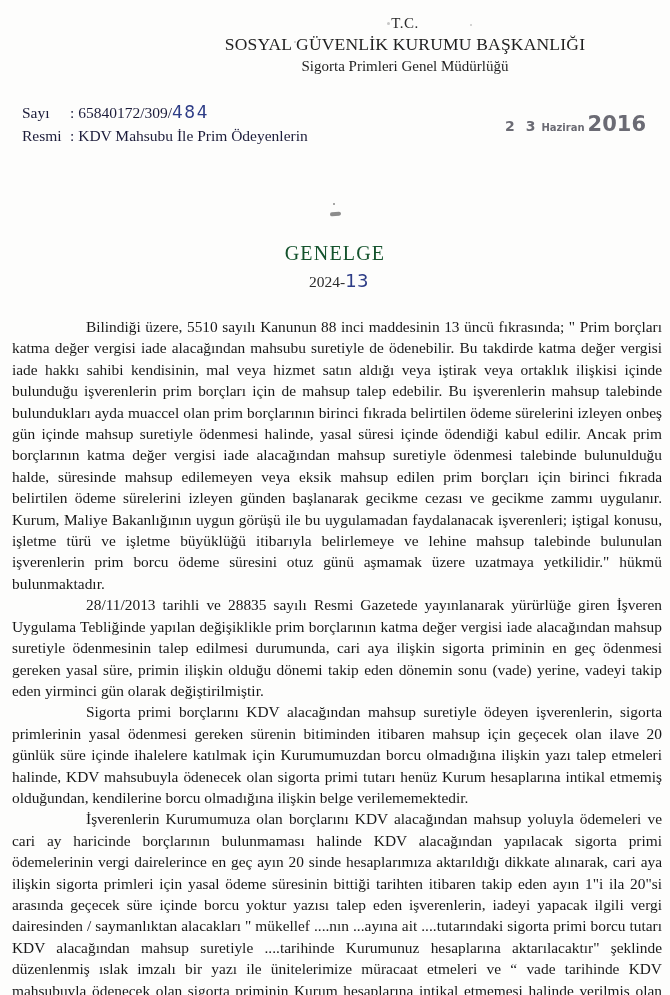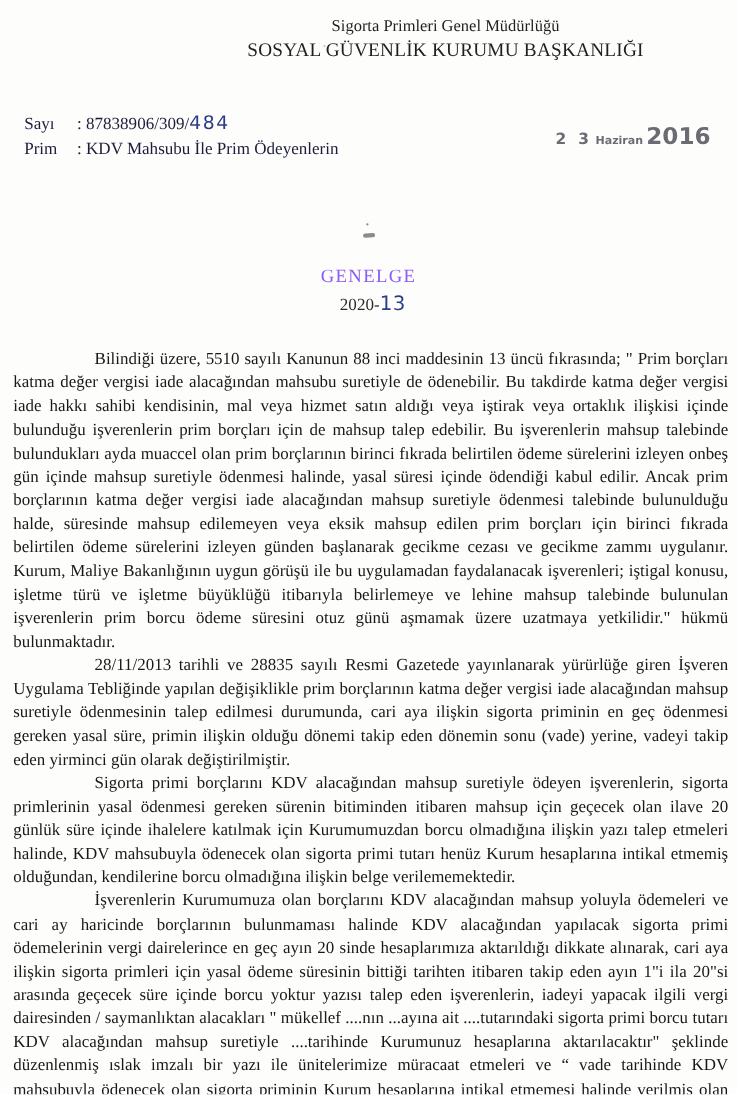--- a/index.html
+++ b/index.html
@@ -180,23 +180,23 @@
 
   
   #genelge-block {
     position: absolute;
     left: 0;
     top: 238px;
     width: 670px;
     text-align: center;
   }
   #genelge-title {
-    font-size: 17px;
+    font-size: 20px;
     letter-spacing: 1.2px;
-    color: #8b5cf6;
+    color: #14532d;
     line-height: 1.5;
   }
   #genelge-number {
     font-size: 15.5px;
     color: #2a2a2a;
     line-height: 1.4;
     margin-left: 8px;
   }
   #genelge-number .handwritten {
     font-size: 18px;
@@ -222,48 +222,49 @@
 </style>
 </head>
 <body>
 
 <div id="page">
 
   <div id="letterhead">
 
 
     <div id="org-titles">
+      <div id="tc-line">T.C.</div>
+      <div id="org-line-1">SOSYAL GÜVENLİK KURUMU BAŞKANLIĞI</div>
       <div id="org-line-2">Sigorta Primleri Genel Müdürlüğü</div>
-      <div id="org-line-1">SOSYAL GÜVENLİK KURUMU BAŞKANLIĞI</div>
     </div>
 
     <div class="speck" style="left:387px;top:8px;width:3px;height:3px;"></div>
     <div class="speck" style="left:470px;top:10px;width:2px;height:2px;"></div>
     <div class="speck" style="left:294px;top:27px;width:2px;height:2px;"></div>
   </div>
 
   <div id="meta-block">
     <div class="meta-row">
-      <span class="meta-label">Sayı</span><span>: 87838906/309/</span><span class="handwritten">484</span>
+      <span class="meta-label">Sayı</span><span>: 65840172/309/</span><span class="handwritten">484</span>
     </div>
     <div class="meta-row">
-      <span class="meta-label">Prim</span><span>: KDV Mahsubu İle Prim Ödeyenlerin</span>
+      <span class="meta-label">Resmi</span><span>: KDV Mahsubu İle Prim Ödeyenlerin</span>
     </div>
   </div>
 
   <div id="date-stamp">
     <span id="stamp-day">2 3</span><span id="stamp-month">Haziran</span><span id="stamp-year">2016</span>
   </div>
 
   <div id="smudge"></div>
   <div id="smudge-dot"></div>
 
   <div id="genelge-block">
     <div id="genelge-title">GENELGE</div>
-    <div id="genelge-number"><span>2020-</span><span class="handwritten">13</span></div>
+    <div id="genelge-number"><span>2024-</span><span class="handwritten">13</span></div>
   </div>
 
   <div id="body-text">
     <p>Bilindiği üzere, 5510 sayılı Kanunun 88 inci maddesinin 13 üncü fıkrasında; " Prim borçları katma değer vergisi iade alacağından mahsubu suretiyle de ödenebilir. Bu takdirde katma değer vergisi iade hakkı sahibi kendisinin, mal veya hizmet satın aldığı veya iştirak veya ortaklık ilişkisi içinde bulunduğu işverenlerin prim borçları için de mahsup talep edebilir. Bu işverenlerin mahsup talebinde bulundukları ayda muaccel olan prim borçlarının birinci fıkrada belirtilen ödeme sürelerini izleyen onbeş gün içinde mahsup suretiyle ödenmesi halinde, yasal süresi içinde ödendiği kabul edilir. Ancak prim borçlarının katma değer vergisi iade alacağından mahsup suretiyle ödenmesi talebinde bulunulduğu halde, süresinde mahsup edilemeyen veya eksik mahsup edilen prim borçları için birinci fıkrada belirtilen ödeme sürelerini izleyen günden başlanarak gecikme cezası ve gecikme zammı uygulanır. Kurum, Maliye Bakanlığının uygun görüşü ile bu uygulamadan faydalanacak işverenleri; iştigal konusu, işletme türü ve işletme büyüklüğü itibarıyla belirlemeye ve lehine mahsup talebinde bulunulan işverenlerin prim borcu ödeme süresini otuz günü aşmamak üzere uzatmaya yetkilidir." hükmü bulunmaktadır.</p>
     <p>28/11/2013 tarihli ve 28835 sayılı Resmi Gazetede yayınlanarak yürürlüğe giren İşveren Uygulama Tebliğinde yapılan değişiklikle prim borçlarının katma değer vergisi iade alacağından mahsup suretiyle ödenmesinin talep edilmesi durumunda, cari aya ilişkin sigorta priminin en geç ödenmesi gereken yasal süre, primin ilişkin olduğu dönemi takip eden dönemin sonu (vade) yerine, vadeyi takip eden yirminci gün olarak değiştirilmiştir.</p>
     <p>Sigorta primi borçlarını KDV alacağından mahsup suretiyle ödeyen  işverenlerin, sigorta primlerinin  yasal ödenmesi gereken sürenin bitiminden itibaren mahsup için  geçecek olan  ilave 20 günlük süre içinde ihalelere katılmak  için  Kurumumuzdan borcu olmadığına ilişkin yazı talep etmeleri halinde,  KDV mahsubuyla ödenecek olan sigorta primi tutarı henüz Kurum hesaplarına intikal etmemiş olduğundan,  kendilerine borcu olmadığına ilişkin belge verilememektedir.</p>
     <p><span>İşverenlerin Kurumumuza olan borçlarını KDV alacağından mahsup yoluyla ödemeleri ve cari ay haricinde borçlarının bulunmaması halinde  KDV alacağından yapılacak sigorta primi ödemelerinin vergi dairelerince en geç  ayın 20 sinde hesaplarımıza aktarıldığı </span><span class="ital">dikkate alınarak, cari aya </span><span class="ital">ilişkin</span><span> sigorta primleri için yasal ödeme süresinin bittiği tarihten itibaren takip eden ayın 1"i  ila 20"si  arasında geçecek süre içinde borcu yoktur yazısı talep eden işverenlerin,  iadeyi yapacak ilgili vergi dairesinden / saymanlıktan alacakları " mükellef ....nın ...ayına ait  ....tutarındaki sigorta primi borcu tutarı KDV alacağından mahsup suretiyle ....tarihinde Kurumunuz hesaplarına aktarılacaktır"  şeklinde düzenlenmiş ıslak imzalı bir yazı ile ünitelerimize   müracaat etmeleri  ve “ vade tarihinde KDV mahsubuyla ödenecek olan sigorta priminin Kurum hesaplarına  intikal etmemesi halinde verilmiş olan borcu yoktur yazısının hükümsüz olacağına dolayısıyla ihale tarihi itibariyle borçlarının olduğunu kabul</span></p>
   </div>
 
 </div>

